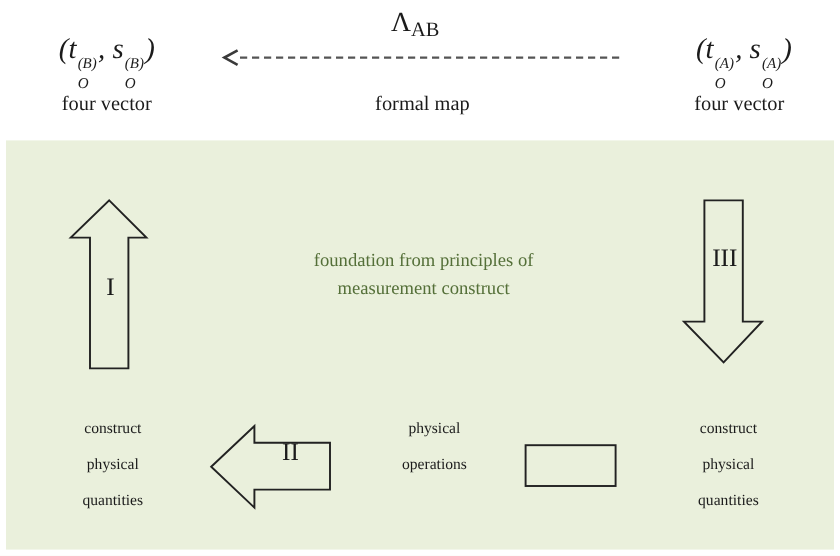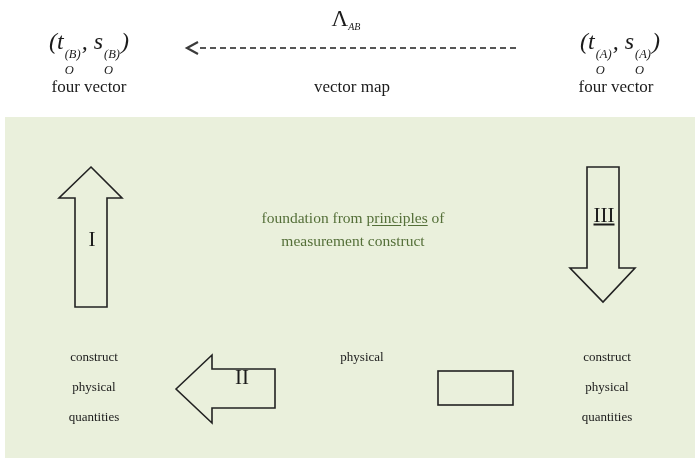--- a/index.html
+++ b/index.html
@@ -14,26 +14,26 @@
   .layer-svg { position:absolute; left:0; top:0; z-index:2; }
   .txt { position:absolute; z-index:3; }
   .center { text-align:center; }
 
   
   .formula { font-style:italic; font-size:24px; line-height:34px; white-space:nowrap; }
   .stack { display:inline-flex; flex-direction:column; align-items:flex-start;
            font-size:12.5px; line-height:1; vertical-align:-9px; margin-left:1px; margin-right:1px; }
   .stack .sub { margin-top:3px; }
   .lam { font-size:23px; }
-  .lamsub { font-size:10px; font-style:italic; vertical-align:-4px; }
+  .lamsub { font-size:17px; vertical-align:-4px; }
 
   .caption { font-size:17px; color:var(--ink,#1b1b1b); }
 
   .note { font-size:15.5px; line-height:23px; color:var(--noteGreen,#546f38); }
-  .note .u { text-decoration:underline; text-underline-offset:2px;margin-top:12px; }
+  .note .u { text-underline-offset:2px;margin-top:12px; }
 
   .blocktext { font-size:13px; line-height:30px; color:var(--ink,#1b1b1b); }
 
   .numeral { font-size:21px; transform:translate(-50%,-50%); white-space:nowrap; }
 </style>
 </head>
 <body>
 
 <div class="canvas">
 
@@ -56,48 +56,49 @@
   <div class="txt formula center" style="left:14px; top:24px; width:150px;"><span>(</span><span>t</span><span class="stack">
         <span>(B)</span>
         <span class="sub">O</span>
       </span><span>, </span><span>s</span><span class="stack">
         <span>(B)</span>
         <span class="sub">O</span>
       </span><span>)</span></div>
   <div class="txt caption center" style="left:14px; top:77px; width:150px;">four vector</div>
 
   <div class="txt center" style="left:271px; top:6px; width:150px;"><span class="lam">Λ</span><span class="lamsub">AB</span></div>
-  <div class="txt caption center" style="left:277px; top:77px; width:150px;">vector map</div>
+  <div class="txt caption center" style="left:277px; top:77px; width:150px;">formal map</div>
 
   <div class="txt formula center" style="left:545px; top:24px; width:150px;"><span>(</span><span>t</span><span class="stack">
         <span>(A)</span>
         <span class="sub">O</span>
       </span><span>, </span><span>s</span><span class="stack">
         <span>(A)</span>
         <span class="sub">O</span>
       </span><span>)</span></div>
   <div class="txt caption center" style="left:541px; top:77px; width:150px;">four vector</div>
 
   <div class="txt note center" style="left:228px; top:206px; width:250px;">
     <div><span>foundation from </span><span class="u">principles</span><span> of</span></div>
     <div>measurement construct</div>
   </div>
 
   <div class="txt numeral" style="left:92px; top:239px;">I</div>
   <div class="txt numeral" style="left:242px; top:377px;">II</div>
-  <div class="txt numeral" style="left:604px; top:215px;text-decoration:underline;">III</div>
+  <div class="txt numeral" style="left:604px; top:215px;">III</div>
 
   <div class="txt blocktext center" style="left:19px; top:342px; width:150px;">
     <div>construct</div>
     <div>physical</div>
     <div>quantities</div>
   </div>
 
   <div class="txt blocktext center" style="left:287px; top:342px; width:150px;">
     <div>physical</div>
+    <div>operations</div>
   </div>
 
   <div class="txt blocktext center" style="left:532px; top:342px; width:150px;">
     <div>construct</div>
     <div>physical</div>
     <div>quantities</div>
   </div>
 
 </div>
 

